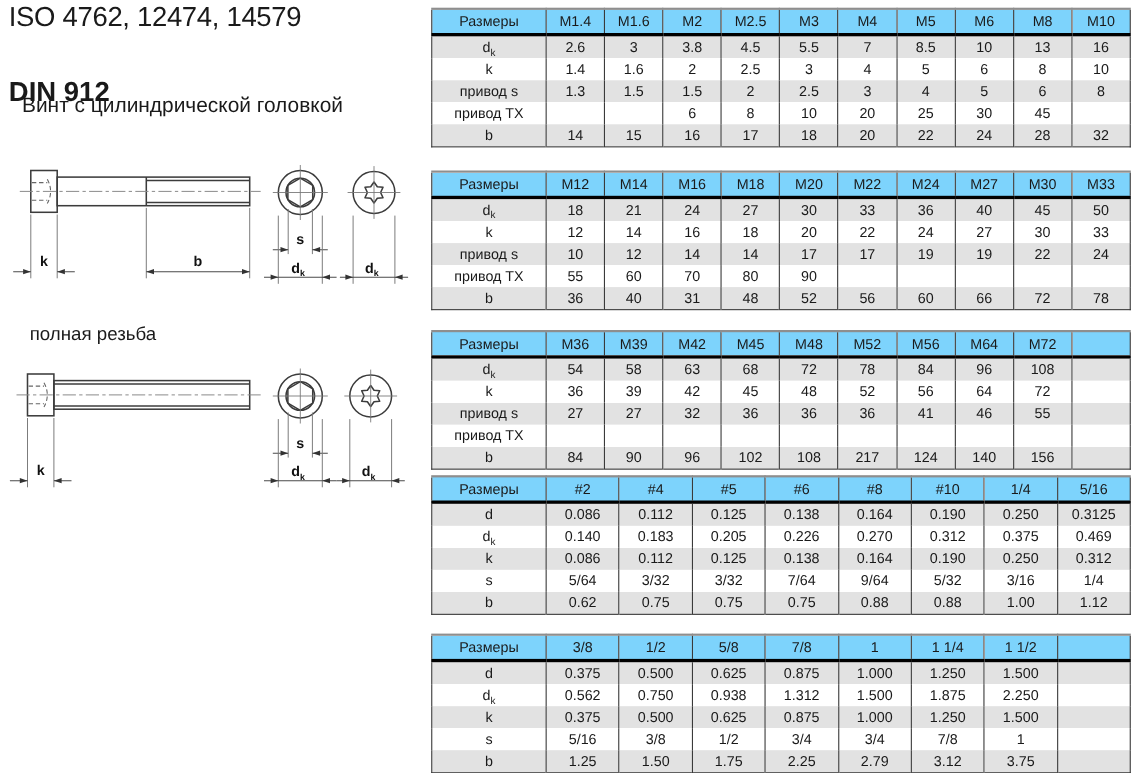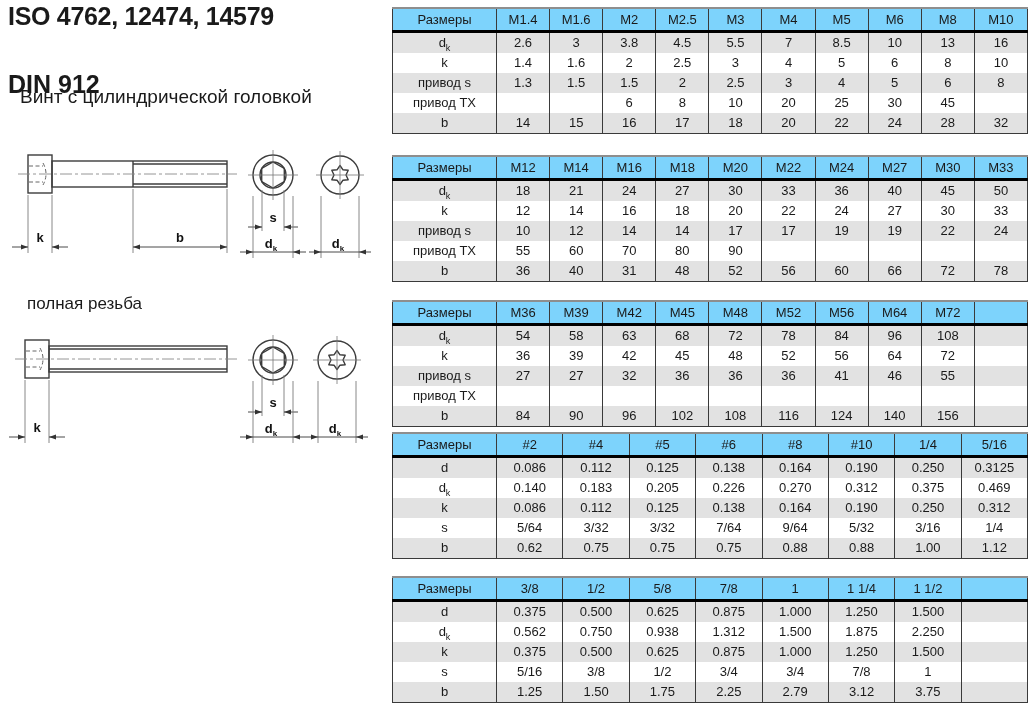--- a/index.html
+++ b/index.html
@@ -1,21 +1,21 @@
 <!DOCTYPE html>
 <html><head>
 <meta charset="utf-8">
 <style>
   html,body{margin:0;padding:0;}
   body{
     width:1034px;height:703px;position:relative;background:#ffffff;
     font-family:"Liberation Sans",sans-serif;color:#1a1a1a;overflow:hidden;
   }
   
-  .t-iso{position:absolute;left:8px;top:2px;font-size:25px;font-weight:bold;letter-spacing:-0.3px;white-space:nowrap;}
+  .t-iso{position:absolute;left:8px;top:2px;font-size:25px;font-weight:normal;letter-spacing:-0.3px;white-space:nowrap;}
   .t-din{position:absolute;left:8px;top:36px;font-size:25px;font-weight:bold;margin-top:34px;}
   .t-sub{position:absolute;left:20px;top:86px;font-size:19px;}
   .t-full{position:absolute;left:27px;top:294px;font-size:17px;}
   
   .dim-table{
     position:absolute;left:392px;width:636px;border-collapse:collapse;table-layout:fixed;
     font-size:13px;border:1px solid #3a3a3a;border-top:2px solid #8e8e8e;
   }
   .dim-table th,.dim-table td{
     border-left:1px solid #3a3a3a;padding:0;text-align:center;height:20px;line-height:20px;
@@ -453,21 +453,21 @@
         <td></td>
         <td></td>
       </tr>
       <tr class="shaded">
         <td>b</td>
         <td>84</td>
         <td>90</td>
         <td>96</td>
         <td>102</td>
         <td>108</td>
-        <td>116</td>
+        <td>217</td>
         <td>124</td>
         <td>140</td>
         <td>156</td>
         <td></td>
       </tr>
     </tbody>
   </table>
 <table class="dim-table" style="top: 432px;">
     <colgroup>
       <col style="width: 104px;">

